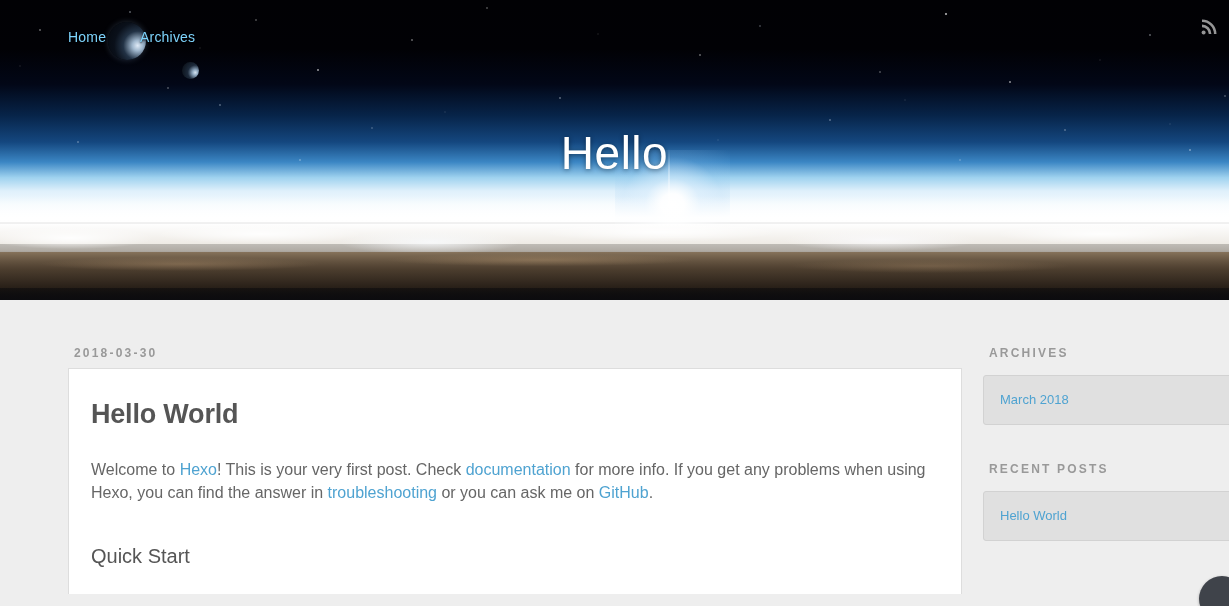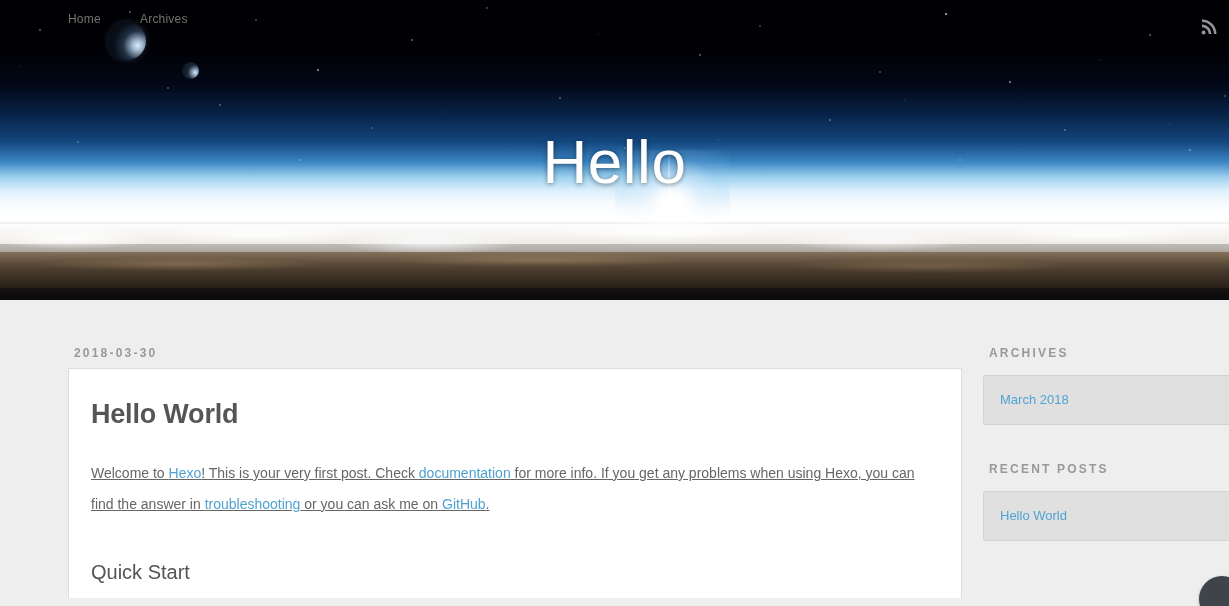--- a/index.html
+++ b/index.html
@@ -116,55 +116,55 @@
       linear-gradient(to bottom, rgba(128,106,80,.85) 0%, #4a3c2d 38%, #2a2119 72%, #12100d 100%);
   }
   .earth-dark {
     position:absolute; left:0; bottom:0; width:100%; height:12px;
     background:linear-gradient(to bottom, rgba(10,10,12,.55), #0c0c0f);
   }
 
   
   #nav { position:absolute; left:0; top:0; width:100%; height:58px; z-index:8; }
   .nav-link {
-    position:absolute; top:12px;
-    font-size:12px; color:#737373; text-decoration:none;
+    position:absolute; top:29px;
+    font-size:14px; color:#7dd3fc; text-decoration:none;
     text-shadow:0 1px 2px rgba(0,0,0,.85);
     letter-spacing:.2px; cursor:pointer;
   }
   .nav-home { left:68px; }
   .nav-arch { left:140px; }
   #rss-icon { position:absolute; right:12px; top:19px; width:16px; height:16px; cursor:pointer; opacity:.72; }
 
   
   #hero-title {
     position:absolute; left:0; top:126px; width:100%;
     text-align:center; z-index:7;
-    font-size:62px; font-weight:300; color:#fff;
+    font-size:46px; font-weight:300; color:#fff;
     letter-spacing:.5px;
     text-shadow:0 1px 5px rgba(0,0,0,.45);
   }
 
   
   #page { position:relative; width:1229px; height:306px; background:#eeeeee; }
 
   #main-col { position:absolute; left:68px; top:46px; width:894px; }
   .post-date {
     font-size:12px; font-weight:bold; color:#999;
     letter-spacing:2.2px; margin-bottom:8px; padding-left:6px;
   }
   .post-card {
     background:#fff; border:1px solid #ddd; border-bottom:none;
     padding:30px 22px 10px 22px; min-height:226px;
   }
   .post-title {
     font-size:27px; font-weight:bold; color:#555;
     letter-spacing:-.2px; margin-bottom:28px;
   }
-  .post-body { font-size:14px; line-height:31px; color:#666;text-decoration:underline; }
+  .post-body { font-size:16px; line-height:23px; color:#666; }
   .post-body a { color:#4fa3d1; text-decoration:none; cursor:pointer; }
   .h2 { font-size:20px; font-weight:normal; color:#555; margin:41px 0 4px 0; }
 
   
   #sidebar { position:absolute; left:983px; top:46px; width:266px; }
   .widget-title {
     font-size:12px; font-weight:bold; color:#999;
     letter-spacing:2.2px; margin-bottom:15px; padding-left:6px;
   }
   .widget-box {

